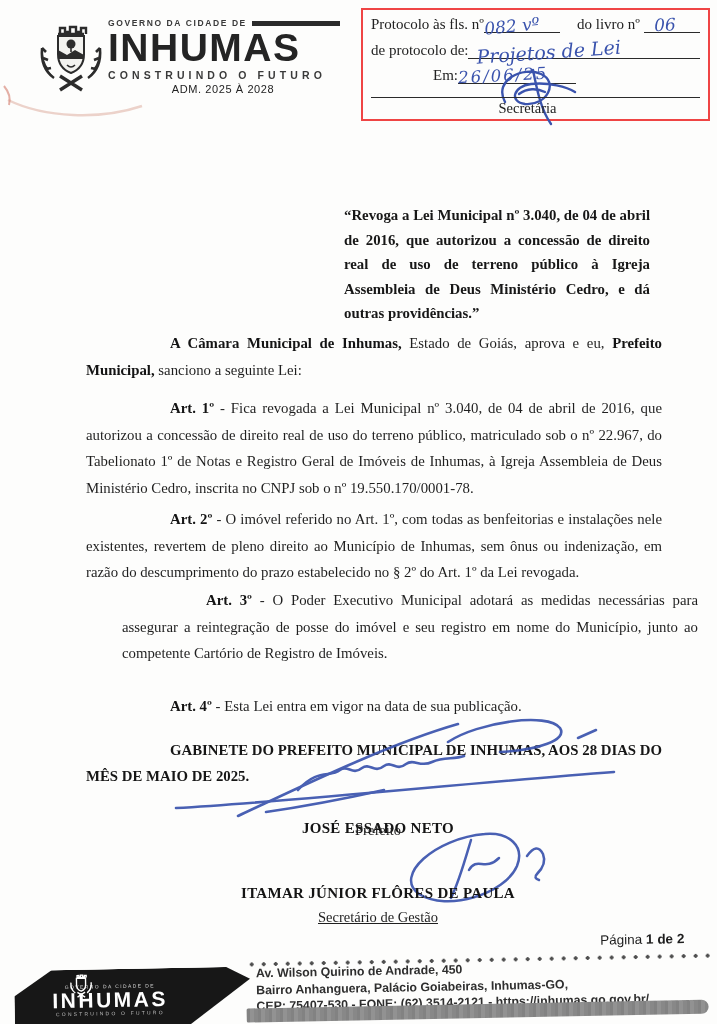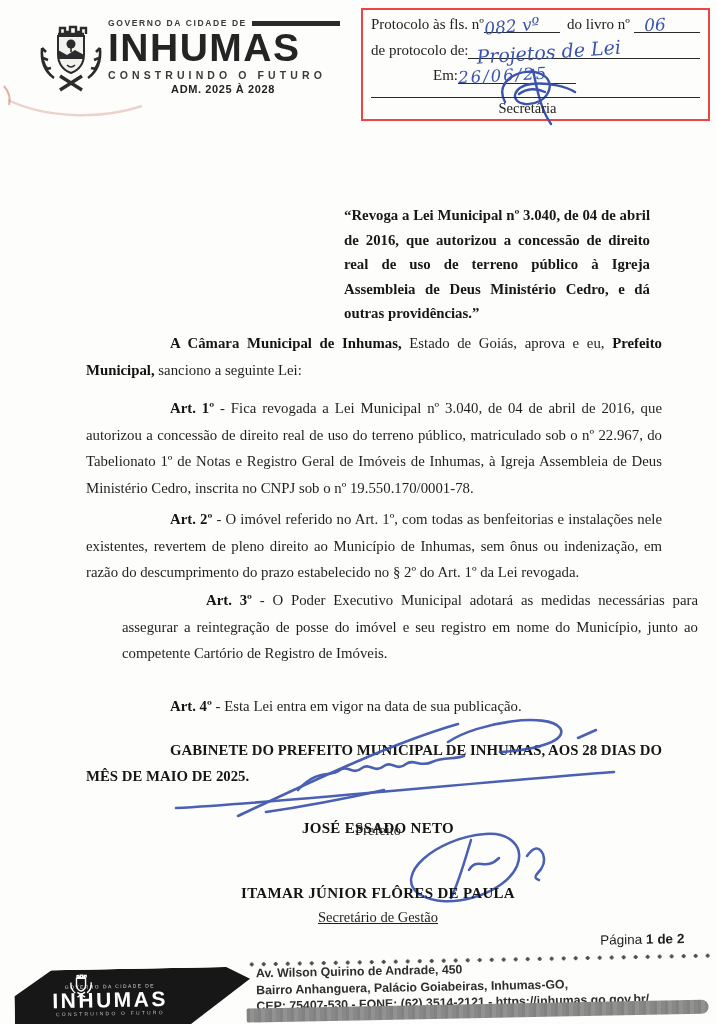--- a/index.html
+++ b/index.html
@@ -11,21 +11,21 @@
   }
 
   
   .hdr-coat { position:absolute; left:36px; top:20px; }
   .hdr-text { position:absolute; left:108px; top:18px; width:232px; font-family:"Liberation Sans", sans-serif; }
   .gov-row { display:flex; align-items:center; gap:5px; }
   .gov-label { font-size:8.5px; font-weight:bold; letter-spacing:1.6px; color:#3a3a3a; white-space:nowrap; }
   .gov-rule { flex:1; height:5px; background:#2b2b2b; }
   .city-name { font-size:39px; font-weight:800; letter-spacing:1.5px; color:#242424; line-height:40px; }
   .slogan { font-size:10.5px; font-weight:600; letter-spacing:4.1px; color:#3a3a3a; margin-top:1px; white-space:nowrap; }
-  .adm { font-size:11px; font-weight:bold; letter-spacing:0.6px; color:#222; margin-top:2px; text-align:center; width:170px; margin-left:30px; }
+  .adm { font-size:11px; font-weight:normal; letter-spacing:0.6px; color:#222; margin-top:2px; text-align:center; width:170px; margin-left:30px; }
 
   
   .proto-box {
     position:absolute; left:361px; top:8px; width:349px; height:113px;
     border:2px solid #ef4444; padding:4px 8px 2px 8px; font-size:15px; color:#222; background:#fdfdfc;
   }
   .proto-row { display:flex; align-items:flex-end; margin-top:1px; white-space:nowrap; }
   .u { border-bottom:1.5px solid #2a2a2a; display:flex; align-items:flex-end; }
   .hand { color:#3a53ad; font-style:italic; font-family:"DejaVu Serif", serif; display:inline-block; line-height:1; }
   .proto-sig-line { position:absolute; left:8px; right:8px; bottom:21px; border-top:1.5px solid #2a2a2a; }
@@ -103,21 +103,21 @@
     <path d="M8,20 C45,38 100,40 142,26" fill="none" stroke="#ecd2ca" stroke-width="2.5"></path>
     <path d="M4,6 C9,12 11,18 9,25" fill="none" stroke="#d98d80" stroke-width="2" opacity="0.7"></path>
   </svg>
 
   <div class="proto-box">
     <div class="proto-row">
       <span>Protocolo às fls. nº</span>
       <span class="u" style="width:76px;">
         <span class="hand" style="font-size:17px; transform:rotate(-6deg) translateY(3px);">082 vº</span>
       </span>
-      <span style="margin-left:7px;">do livro nº</span>
+      <span style="margin-left:17px;">do livro nº</span>
       <span class="u" style="flex:1; margin-left:4px;">
         <span class="hand" style="font-size:17px; padding-left:10px; transform:rotate(-3deg) translateY(2px);">06</span>
       </span>
     </div>
     <div class="proto-row" style="margin-top:6px;">
       <span>de protocolo de:</span>
       <span class="u" style="flex:1;">
         <span class="hand" style="font-size:19px; padding-left:8px; transform:rotate(-4deg) translateY(4px);">Projetos de Lei</span>
       </span>
     </div>

